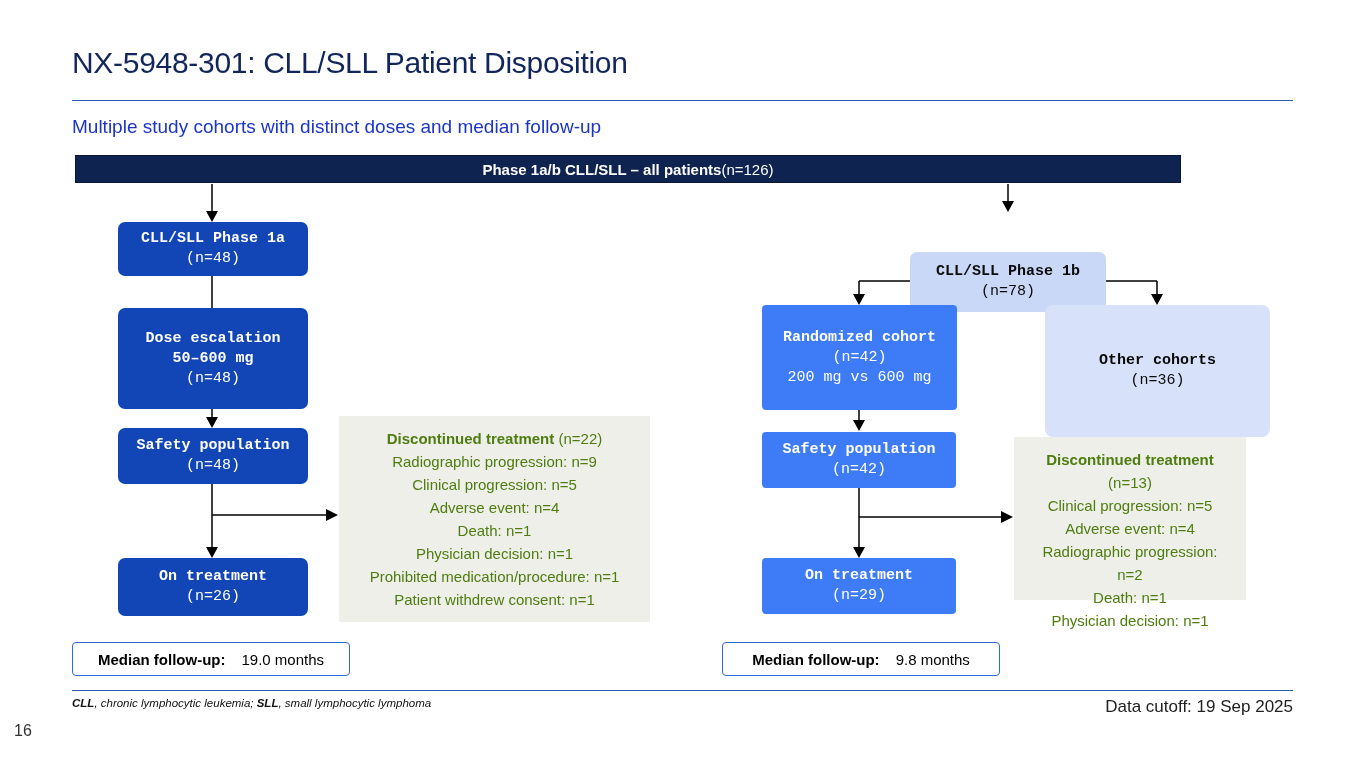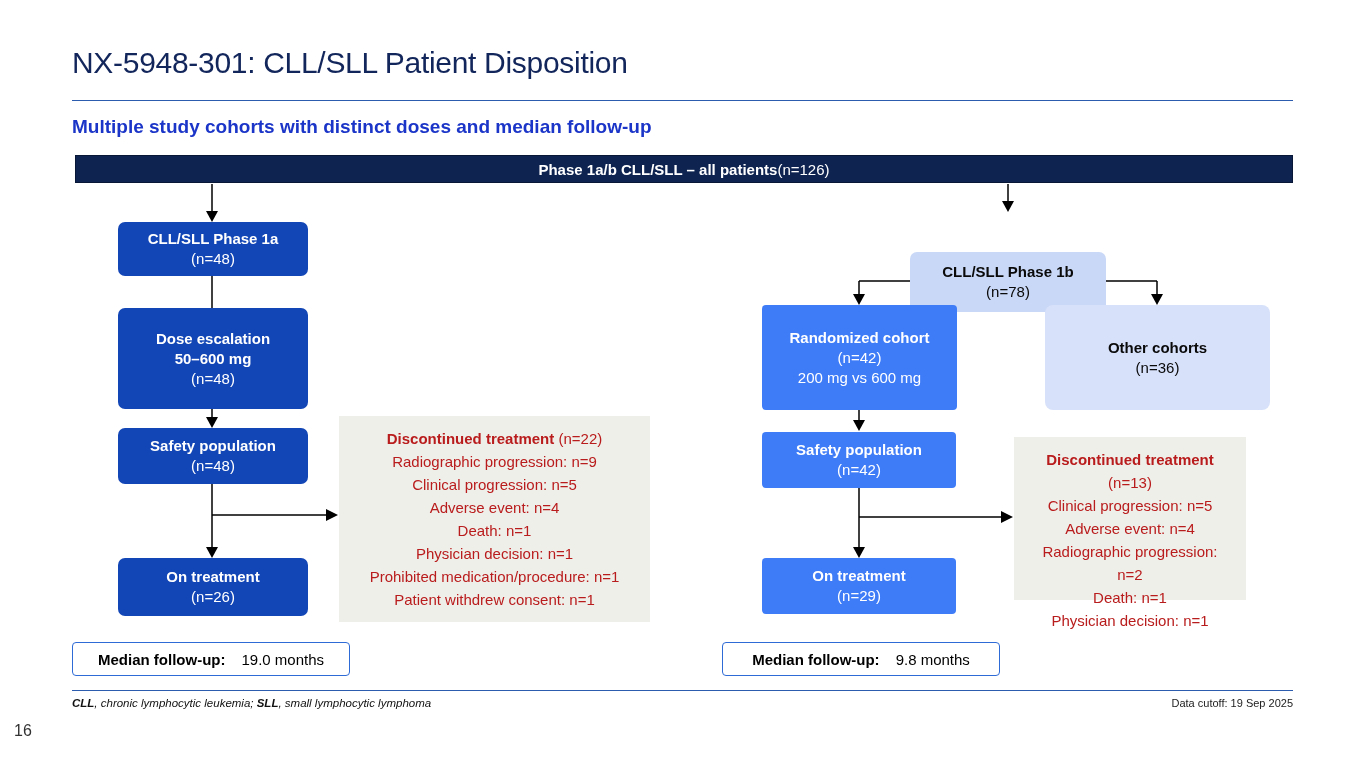--- a/index.html
+++ b/index.html
@@ -17,51 +17,51 @@
     left: 72px; top: 46px; width: 1100px;
     font-size: 30px; font-weight: 400; color: #13265B;
     letter-spacing: -0.3px;
   }
   .title-rule {
     left: 72px; top: 100px; width: 1221px; height: 0;
     border-top: 1.5px solid #2B5CAD;
   }
   .slide-subtitle {
     left: 72px; top: 116px; width: 1100px;
-    font-size: 19px; font-weight: 700; color: #1B35C8;
+    font-size: 19px; font-weight: 400; color: #1B35C8;
   }
   .banner {
-    left: 75px; top: 155px; width: 1218px; height: 28px;
+    left: 75px; top: 155px; width: 1106px; height: 28px;
     background: #0E2350; border: 1px solid #081735;
     color: #ffffff; font-size: 15px;
     display: flex; align-items: center; justify-content: center;
   }
   .banner .bold { font-weight: 700; }
   .flow-box {
     display: flex; flex-direction: column;
     align-items: center; justify-content: center;
     text-align: center; color: #ffffff;
-    font-size: 15px; line-height: 20px;
+    font-size: 15px; line-height: 20px; font-family: Liberation Mono, monospace;
   }
   .flow-box .title { font-weight: 700; }
   .royal { background: #1245B5; border-radius: 7px; }
   .bright { background: #3D7BF7; border-radius: 4px; }
   .light  { background: #C9D8F6; border-radius: 7px; color: #0A0A0A; margin-top: 40px; }
   .lighter{ background: #D7E1FA; border-radius: 8px; color: #0A0A0A; }
   .b-phase1a { left: 118px; top: 222px; width: 190px; height: 54px; }
   .b-dose    { left: 118px; top: 308px; width: 190px; height: 101px; }
   .b-safety-l{ left: 118px; top: 428px; width: 190px; height: 56px; }
   .b-ontr-l  { left: 118px; top: 558px; width: 190px; height: 58px; }
   .b-phase1b { left: 910px; top: 212px; width: 196px; height: 60px; }
   .b-rand    { left: 762px; top: 305px; width: 195px; height: 105px; }
-  .b-other   { left: 1045px; top: 305px; width: 225px; height: 105px; }
+  .b-other   { left: 1045px; top: 305px; width: 225px; height: 132px; }
   .b-safety-r{ left: 762px; top: 432px; width: 194px; height: 56px; }
   .b-ontr-r  { left: 762px; top: 558px; width: 194px; height: 56px; }
   .gray-panel {
-    background: #EFEFEA; color: #b91c1c;
+    background: #EFEFEA; color: #4d7c0f;
     font-size: 15px; line-height: 23px; text-align: center;
     padding: 11px 18px;
   }
   .gray-panel .panel-title { font-weight: 700; }
   .g-left  { left: 339px; top: 416px; width: 311px; height: 206px; }
   .g-right { left: 1014px; top: 437px; width: 232px; height: 163px; }
   .median-box {
     height: 34px; width: 278px;
     background: #ffffff; border: 1.6px solid #2E6BD6; border-radius: 4px;
     display: flex; align-items: center; justify-content: center;
@@ -72,21 +72,21 @@
   .m-right { left: 722px; top: 642px; }
   .footer-rule {
     left: 72px; top: 690px; width: 1221px; height: 0;
     border-top: 1.5px solid #2B5CAD;
   }
   .footnote {
     left: 72px; top: 697px; font-size: 11.5px; font-style: italic; color: #111111;
   }
   .footnote .abbr { font-weight: 700; }
   .data-cutoff {
-    top: 697px; right: 72px; font-size: 11px; color: #222222; text-align: right; padding-left: 40px;
+    top: 697px; right: 72px; font-size: 17px; color: #222222; text-align: right; padding-left: 40px;
   }
   .page-number {
     left: 14px; top: 722px; font-size: 16px; color: #333333;
   }
   svg.connectors { left: 0; top: 0; pointer-events: none; }
 </style>
 </head>
 <body>
 
 <div class="slide">

